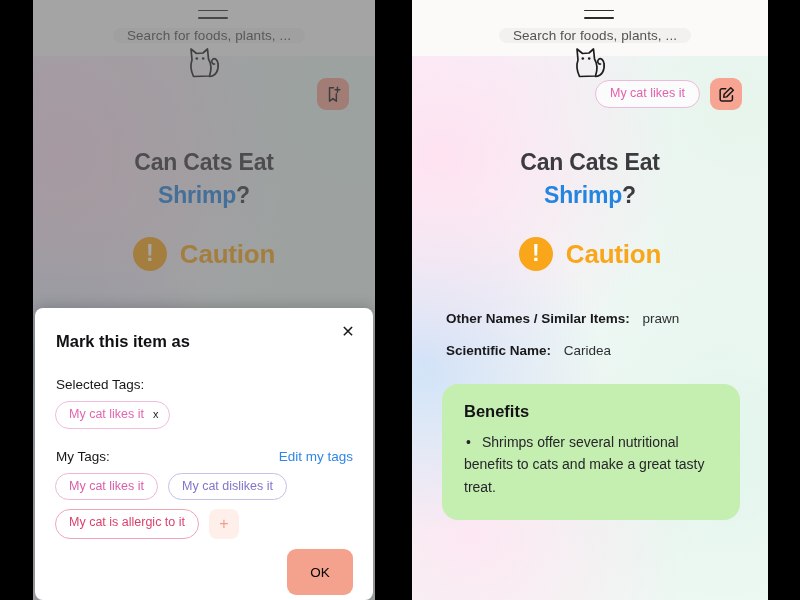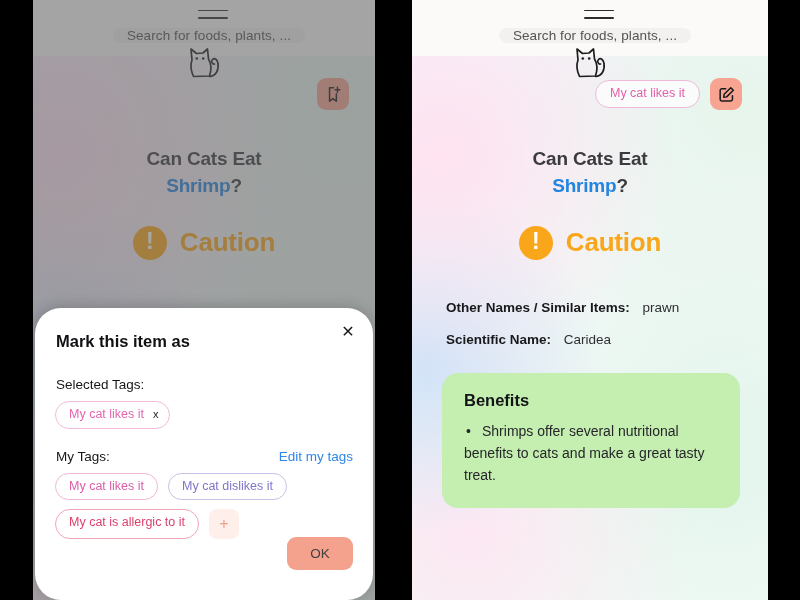--- a/index.html
+++ b/index.html
@@ -100,21 +100,21 @@
     border-radius: 9px;
     background: #f7a592;
     display: flex; align-items: center; justify-content: center;
     flex: 0 0 auto;
   }
 
   
   .title {
     text-align: center;
     margin-top: 36px;
-    font-size: 19px;
+    font-size: 23px;
     font-weight: bold;
     color: #3b3b3f;
     line-height: 1.42;
     letter-spacing: -0.2px;
   }
   .title .subject { color: #2485e0; }
   .title .qmark { color: #3b3b3f; }
 
   
   .caution {
@@ -177,21 +177,21 @@
     background: rgba(92,92,95,0.55);
     z-index: 6;
   }
 
   
   .modal {
     position: absolute;
     left: 35px; top: 308px;
     width: 338px; height: 292px;
     background: #fff;
-    border-radius: 26px;
+    border-radius: 8px;
     z-index: 8;
     padding: 20px 20px 0;
     box-shadow: 0 -2px 14px rgba(0,0,0,0.18);
   }
   .modal-title {
     font-size: 16.5px;
     font-weight: bold;
     color: #111114;
     margin: 4px 0 0 1px;
   }
@@ -250,28 +250,28 @@
     border-radius: 8px;
     background: rgba(247,165,146,0.18);
     color: #eea08c;
     font-size: 16px;
     display: flex; align-items: center; justify-content: center;
     line-height: 1;
   }
 
   .ok-btn {
     position: absolute;
-    right: 20px; bottom: 30px;
-    width: 66px; height: 33px;
+    right: 20px; bottom: 5px;
+    width: 66px; height: 46px;
     background: #f4a18d;
     border-radius: 9px;
     border: none;
     font-family: inherit;
     font-size: 13.5px;
-    color: #404040;
+    color: #000000;
     display: flex; align-items: center; justify-content: center;
   }
 </style>
 </head>
 <body>
 
 <div class="stage">
 
   <div class="panel panel-left">
 

